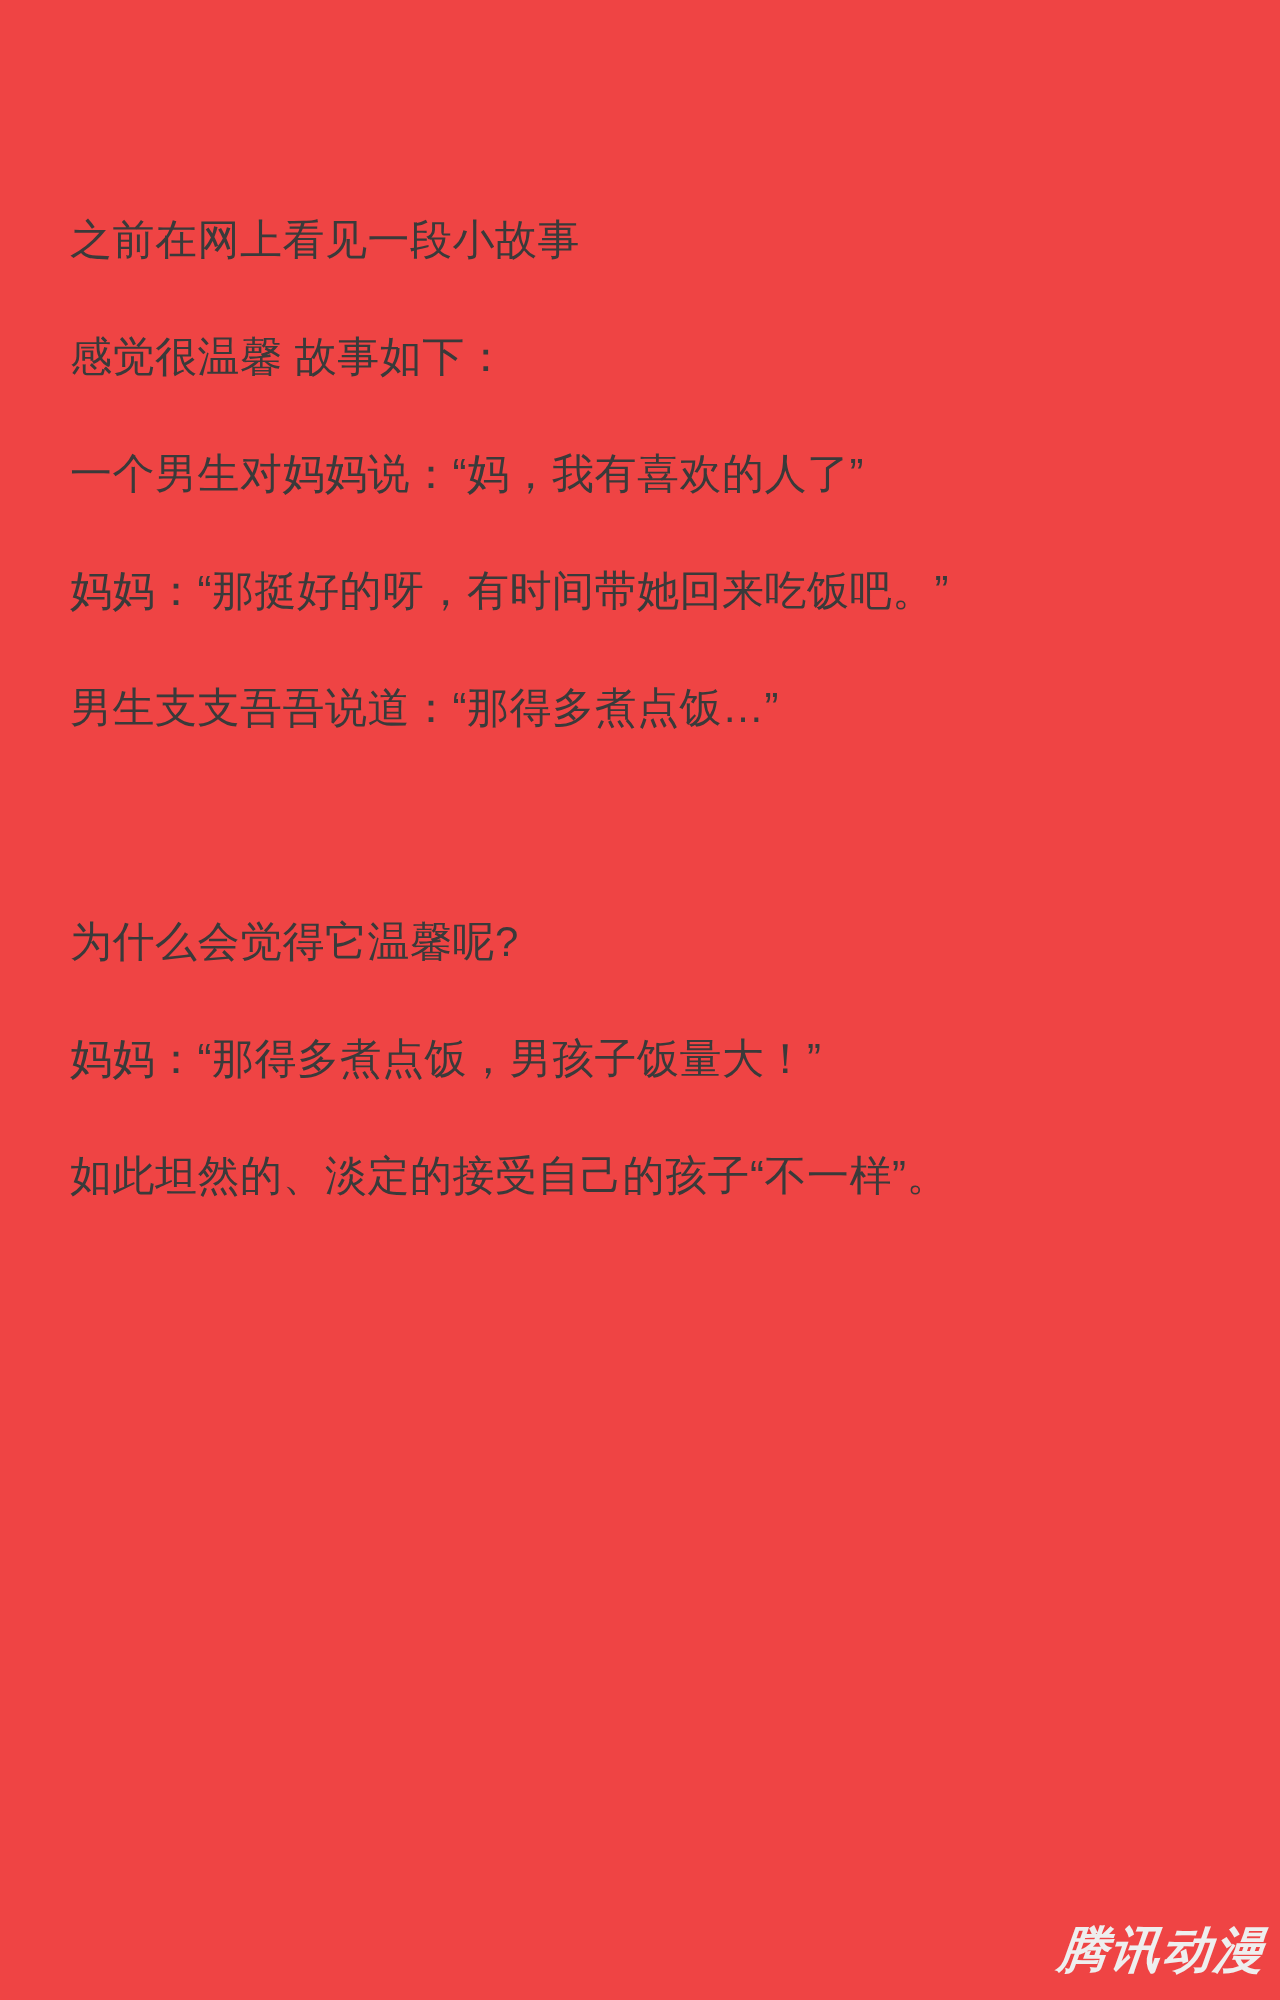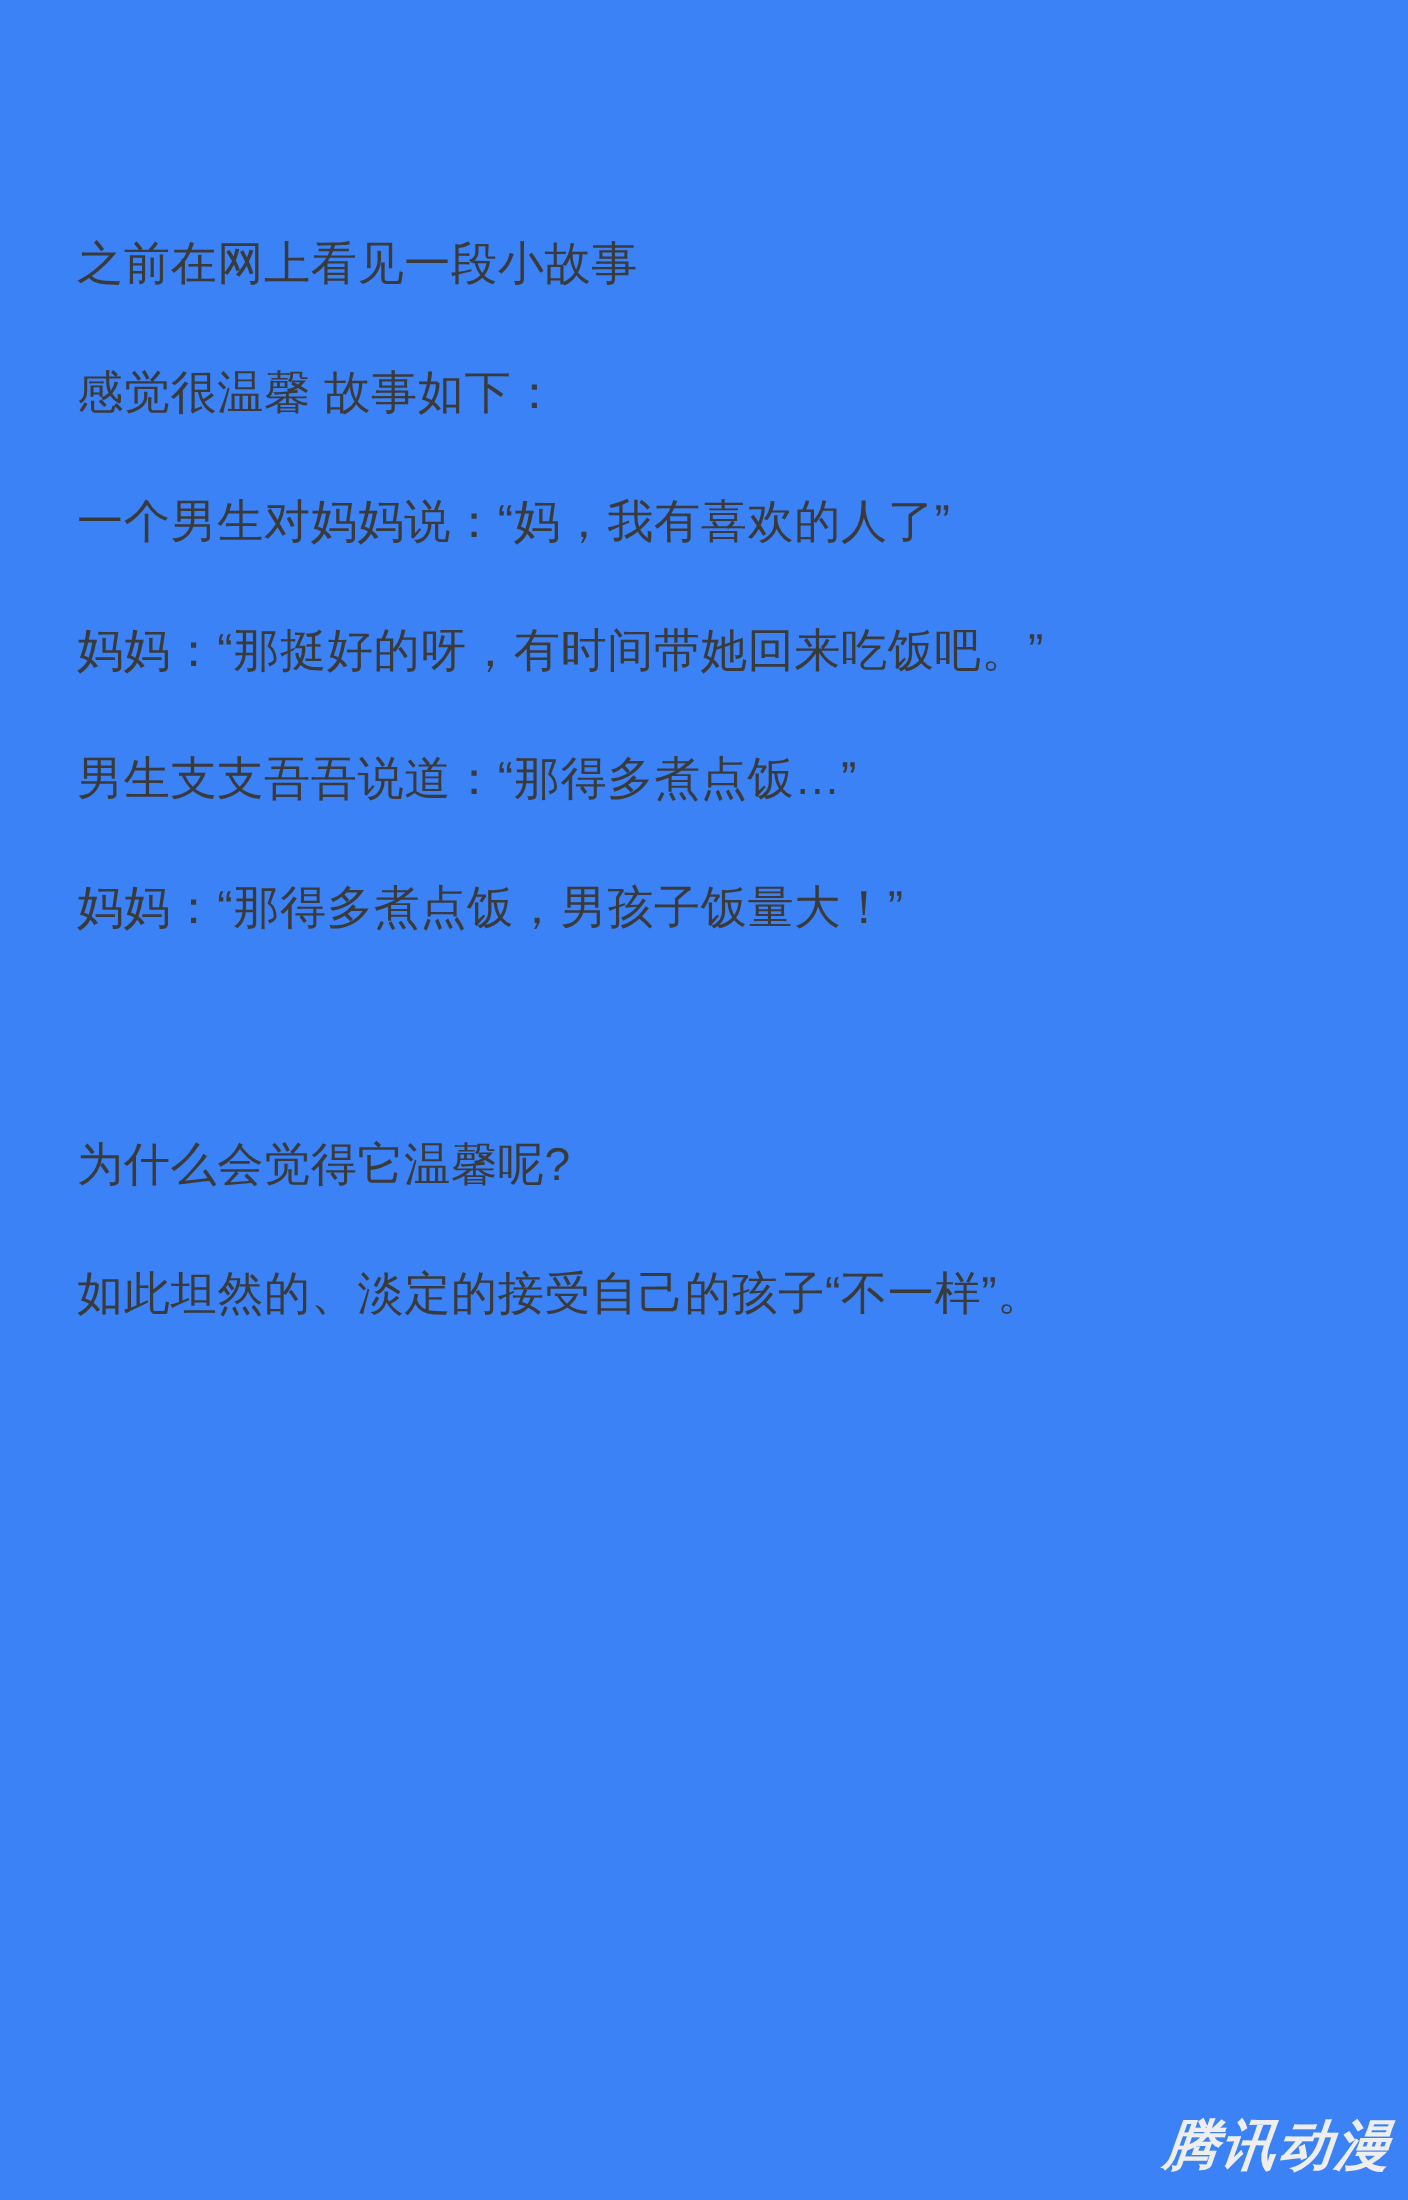--- a/index.html
+++ b/index.html
@@ -10,21 +10,21 @@
     width: 1280px;
     height: 2000px;
     background: #ffffff;
     font-family: "Liberation Sans", "DejaVu Sans", sans-serif;
     overflow: hidden;
   }
   .page {
     position: relative;
     width: 1280px;
     height: 2000px;
-    background: #3b82f6;
+    background: #ef4444;
   }
   .text-block {
     position: absolute;
     top: 0;
     left: 0;
     width: 1280px;
     padding: 216px 40px 0 70px;
     box-sizing: border-box;
   }
   .para {
@@ -55,18 +55,18 @@
 </head>
 <body>
 
 <div class="page">
   <div class="text-block">
     <p class="para">之前在网上看见一段小故事</p>
     <p class="para">感觉很温馨 故事如下：</p>
     <p class="para">一个男生对妈妈说：“妈，我有喜欢的人了”</p>
     <p class="para">妈妈：“那挺好的呀，有时间带她回来吃饭吧。”</p>
     <p class="para">男生支支吾吾说道：“那得多煮点饭…”</p>
+    <p class="para gap-2x">为什么会觉得它温馨呢?</p>
     <p class="para">妈妈：“那得多煮点饭，男孩子饭量大！”</p>
-    <p class="para gap-2x">为什么会觉得它温馨呢?</p>
     <p class="para">如此坦然的、淡定的接受自己的孩子“不一样”。</p>
   </div>
   <div class="watermark">腾讯动漫</div>
 </div>
 
 </body></html>

